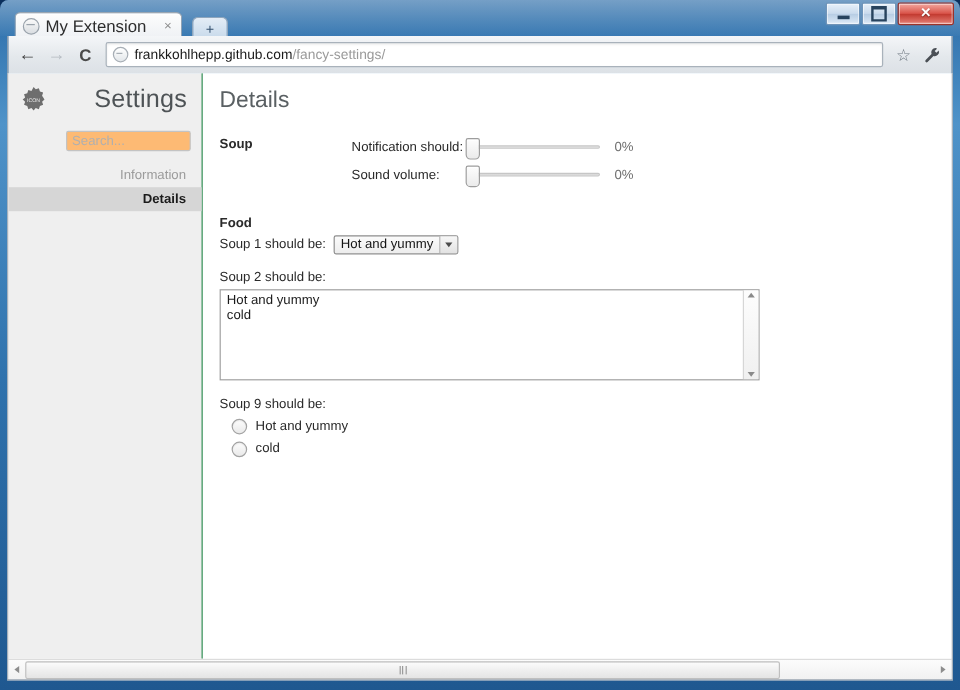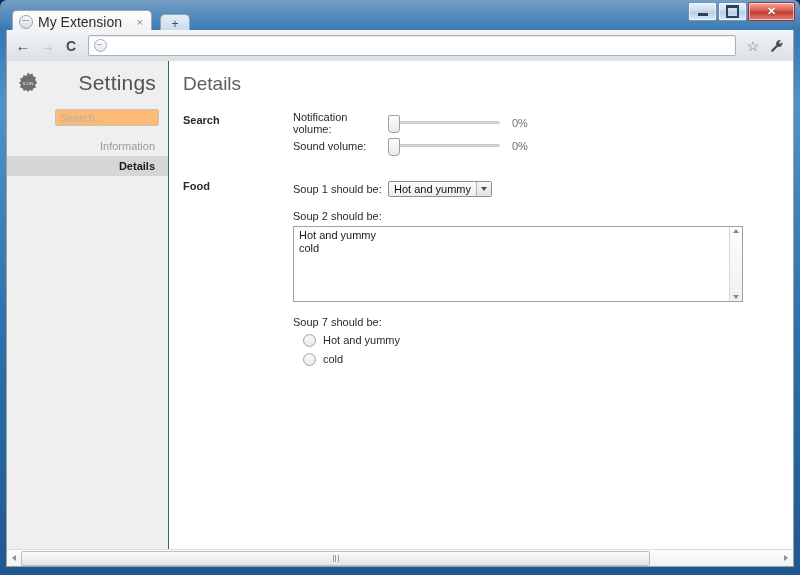--- a/index.html
+++ b/index.html
@@ -235,20 +235,21 @@
       <span>←</span>
     </div>
     <div class="navbtn dim">
       <span>→</span>
     </div>
     <div class="navbtn reload">
       <span>C</span>
     </div>
     <div class="omnibox">
       <span class="omni-icon"></span>
+      <span class="omni-text"><span>frankkohlhepp.github.com</span><span class="path">/fancy-settings/</span></span>
     </div>
     <div class="star">
       <span>☆</span>
     </div>
     <div class="wrench">
       <svg width="14" height="14" viewBox="0 0 14 14">
         <path d="M9.6 1.1a3.6 3.6 0 0 0-3.3 5l-4.9 4.9a1.1 1.1 0 0 0 1.6 1.6l4.9-4.9a3.6 3.6 0 0 0 4.4-4.7l-2 2-1.4-1.4 2-2a3.6 3.6 0 0 0-1.3-.5z" fill="#4a4f55"></path>
       </svg>
     </div>
   </div>
@@ -277,45 +278,45 @@
           <div class="navitem selected">
             <span>Details</span>
           </div>
         </div>
       </div>
 
       <div class="content">
         <h1 class="page-title">Details</h1>
 
         <div class="section">
-          <div class="section-label">Search</div>
+          <div class="section-label">Soup</div>
           <div class="section-body">
 
             <div class="field-row">
-              <span class="field-label">Notification volume:</span>
+              <span class="field-label">Notification should:</span>
               <div class="slider">
                 <div class="slider-track"></div>
                 <div class="slider-thumb"></div>
               </div>
               <span class="slider-val">0%</span>
             </div>
 
             <div class="field-row">
               <span class="field-label">Sound volume:</span>
               <div class="slider">
                 <div class="slider-track"></div>
                 <div class="slider-thumb"></div>
               </div>
               <span class="slider-val">0%</span>
             </div>
 
           </div>
         </div>
 
-        <div class="section" style="margin-top:20px;">
+        <div class="section" style="margin-top:20px;flex-direction:column;">
           <div class="section-label">Food</div>
           <div class="section-body">
 
             <div class="field-row">
               <span class="field-label">Soup 1 should be:</span>
               <div class="select">
                 <span class="select-value">Hot and yummy</span>
                 <span class="select-arrow">
                     <i></i>
                   </span>
@@ -330,21 +331,21 @@
                   <div class="listbox-item">cold</div>
                 </div>
                 <div class="lb-scroll">
                   <span class="lb-arrow up"></span>
                   <span class="lb-arrow down"></span>
                 </div>
               </div>
             </div>
 
             <div class="radio-group">
-              <div class="field-label wide">Soup 7 should be:</div>
+              <div class="field-label wide">Soup 9 should be:</div>
               <div class="radio-row">
                 <span class="radio"></span>
                 <span class="radio-label">Hot and yummy</span>
               </div>
               <div class="radio-row">
                 <span class="radio"></span>
                 <span class="radio-label">cold</span>
               </div>
             </div>
 

